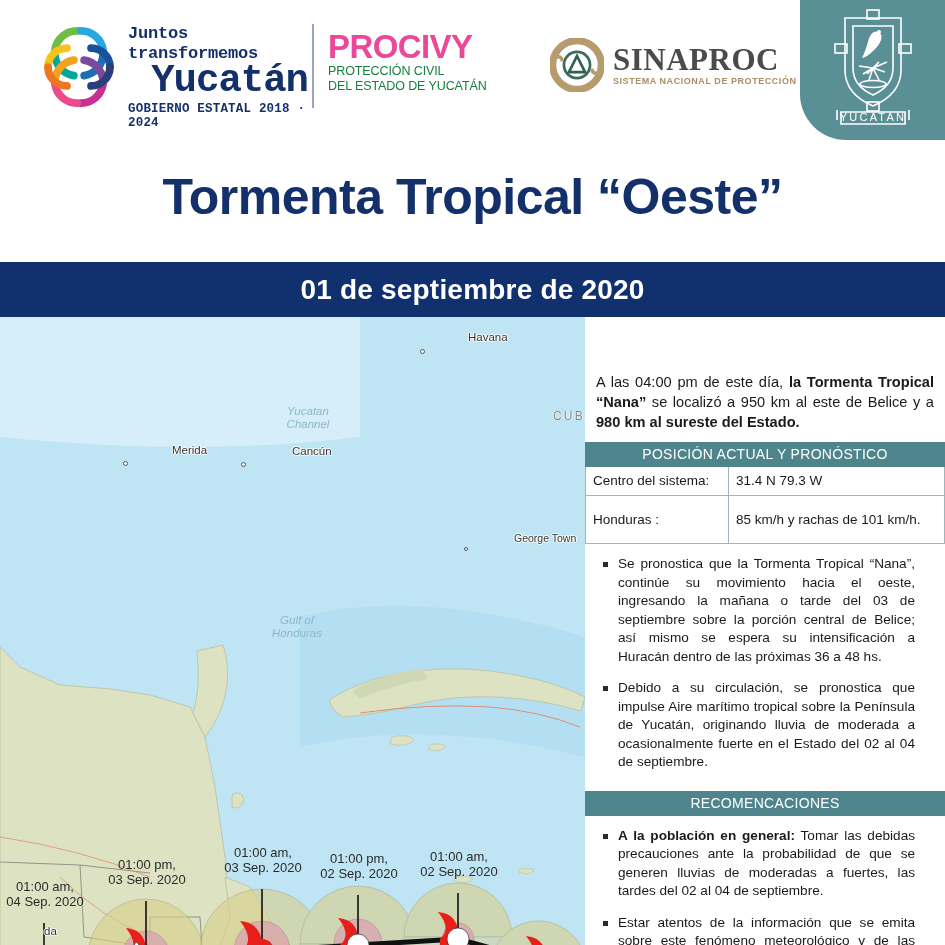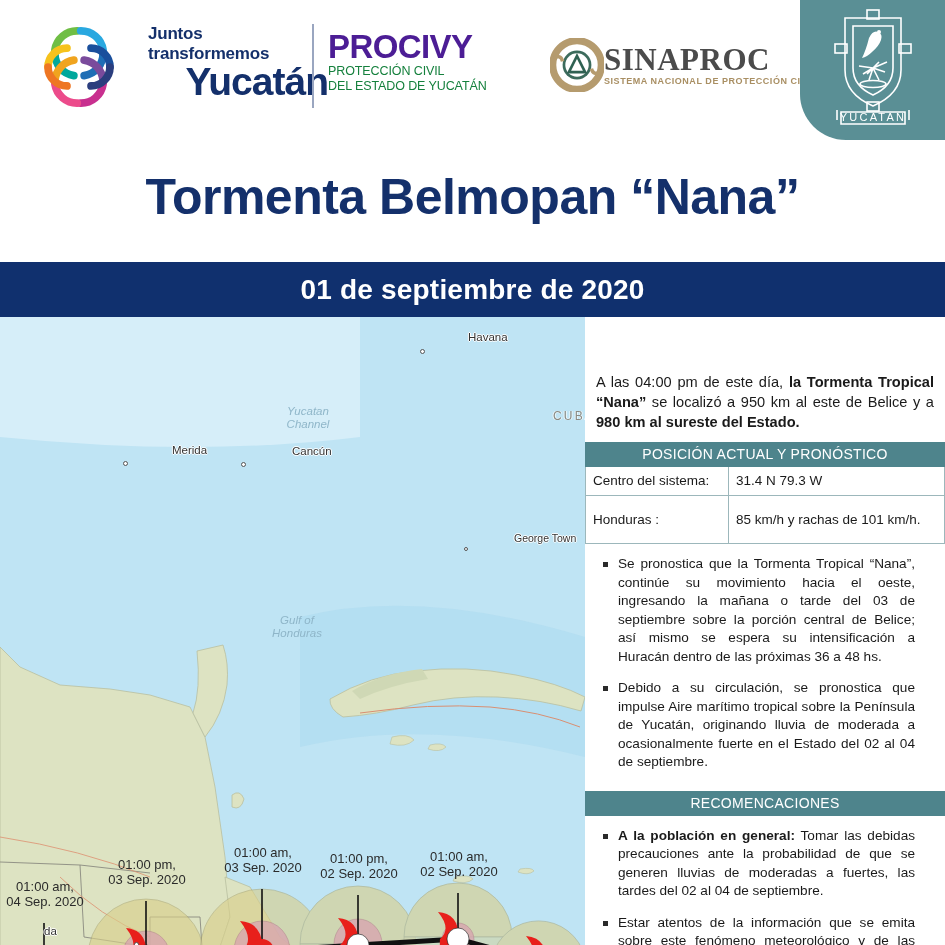--- a/index.html
+++ b/index.html
@@ -21,32 +21,32 @@
     background: #5a8f95;
     border-bottom-left-radius: 46px;
   }
   .shield-wrap {
     position: absolute; left: 50%; top: 8px; transform: translateX(-50%);
     width: 96px; height: 120px;
   }
 
   .yuc-logo { position: absolute; left: 36px; top: 22px; width: 270px; height: 90px; }
   .yuc-mark { position: absolute; left: 0; top: 2px; width: 86px; height: 86px; }
-  .yuc-text { position: absolute; left: 112px; top: 2px; width: 180px; }
+  .yuc-text { position: absolute; left: 92px; top: 2px; width: 180px; font-family: Liberation Mono, monospace; }
   .yt-line1 { font-size: 17px; font-weight: bold; color: #14306b; letter-spacing: -0.2px; line-height: 20px;}
   .yt-line2 { font-size: 39px; font-weight: bold; color: #14306b; line-height: 39px; letter-spacing: -1px; margin-top: -2px; text-align: right;}
   .yt-line3 { font-size: 12.5px; font-weight: bold; color: #14306b; letter-spacing: 0.2px; margin-top: 1px;}
 
   .hdr-divider { position:absolute; left: 312px; top: 24px; width: 2px; height: 84px; background: #9aa6c0; }
 
   .procivy { position: absolute; left: 328px; top: 30px; }
-  .pc-title { font-size: 33px; font-weight: bold; color: #4c1d95; letter-spacing: -0.6px; line-height: 34px;}
+  .pc-title { font-size: 33px; font-weight: bold; color: #ec4899; letter-spacing: -0.6px; line-height: 34px;}
   .pc-sub { font-size: 12.5px; color: #15803d; line-height: 15px; letter-spacing: -0.1px;}
 
-  .sinaproc { position: absolute; left: 550px; top: 38px; display: flex; align-items: center; }
+  .sinaproc { position: absolute; left: 550px; top: 38px; display: flex; align-items: center; gap: 9px;}
   .sp-mark { width: 54px; height: 54px; flex: 0 0 54px;}
   .sp-title { font-family: "Liberation Serif", serif; font-size: 31px; font-weight: bold; color: #4b4b4b; letter-spacing: 0.5px; line-height: 32px;}
   .sp-sub { font-size: 9px; font-weight: bold; color: #a98f63; letter-spacing: 0.55px; line-height: 11px;}
 
   
   .page-title {
     position: absolute; left: 0; top: 168px; width: 945px;
     text-align: center;
     font-size: 50px; font-weight: bold; color: #14306b;
     letter-spacing: -0.5px;
@@ -141,20 +141,21 @@
         <path d="M48 92 A26 26 0 0 1 22 70" stroke="#ec4b8b"></path>
         <path d="M14 50 A22 22 0 0 1 36 28" stroke="#f6c21c"></path>
         <path d="M64 28 A22 22 0 0 1 86 50" stroke="#1a4f9c"></path>
         <path d="M86 50 A22 22 0 0 1 64 72" stroke="#2b3e7e"></path>
         <path d="M36 72 A22 22 0 0 1 14 50" stroke="#ee7623"></path>
       </g>
     </svg>
     <div class="yuc-text">
       <div class="yt-line1">Juntos transformemos</div>
       <div class="yt-line2">Yucatán</div>
+      <div class="yt-line3">GOBIERNO ESTATAL 2018 · 2024</div>
     </div>
   </div>
 
   <div class="hdr-divider"></div>
 
   <div class="procivy">
     <div class="pc-title">PROCIVY</div>
     <div class="pc-sub">PROTECCIÓN CIVIL</div>
     <div class="pc-sub">DEL ESTADO DE YUCATÁN</div>
   </div>
@@ -191,21 +192,21 @@
         <path d="M52 40 l8 8 M40 46 l-4 10 M48 48 l4 12 M36 36 l-6 -4"></path>
         <circle cx="54" cy="24" r="2"></circle>
         <path d="M42 66 l12 -12 M48 60 l-10 6 M48 60 l12 4 M48 60 l-4 12 M48 60 l6 12 M48 60 l-14 -2 M48 60 l14 -6" stroke="#ffffff" stroke-width="1.6"></path>
         <ellipse cx="48" cy="76" rx="13" ry="3.5" fill="none" stroke="#ffffff" stroke-width="1.6"></ellipse>
       </g>
       <text x="48" y="113" text-anchor="middle" fill="#ffffff" font-family="Liberation Sans, sans-serif" font-size="11" letter-spacing="2.2">YUCATAN</text>
     </svg>
   </div>
 </div>
 
-<div class="page-title">Tormenta Belmopan “Nana”</div>
+<div class="page-title">Tormenta Tropical “Oeste”</div>
 <div class="date-banner">01 de septiembre de 2020</div>
 
 <div class="map">
   <svg width="585" height="628" viewBox="0 0 585 628">
     <defs>
       <clipPath id="mapclip">
           <rect x="0" y="0" width="585" height="628"></rect>
         </clipPath>
     </defs>
     <g clip-path="url(#mapclip)">

